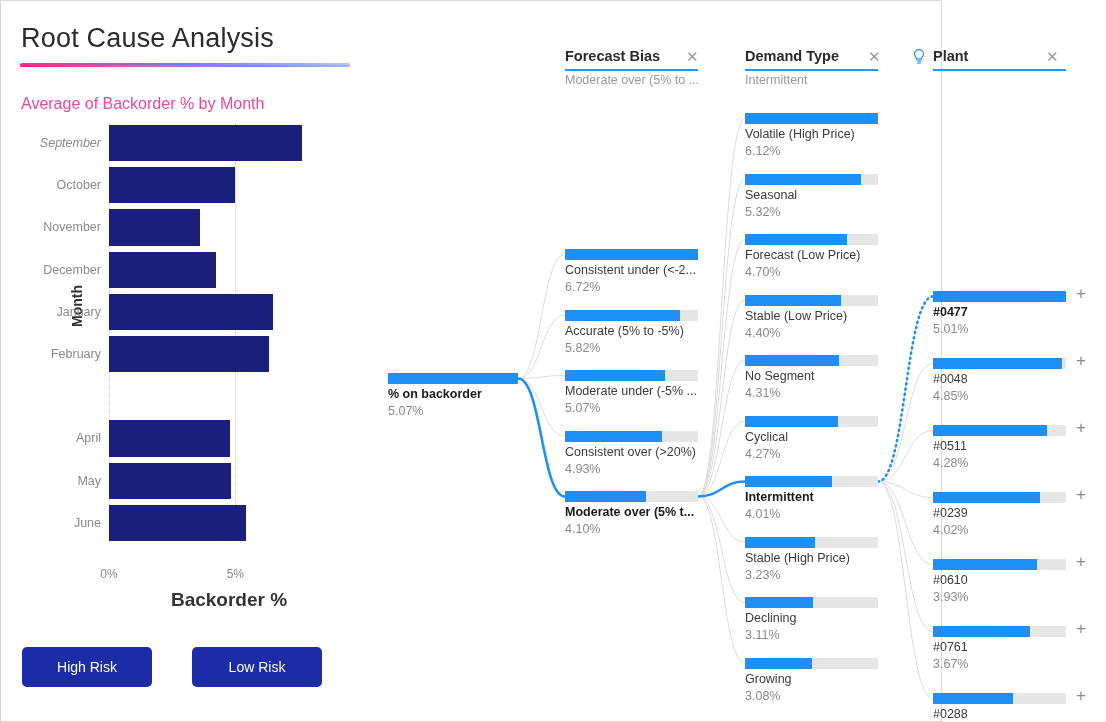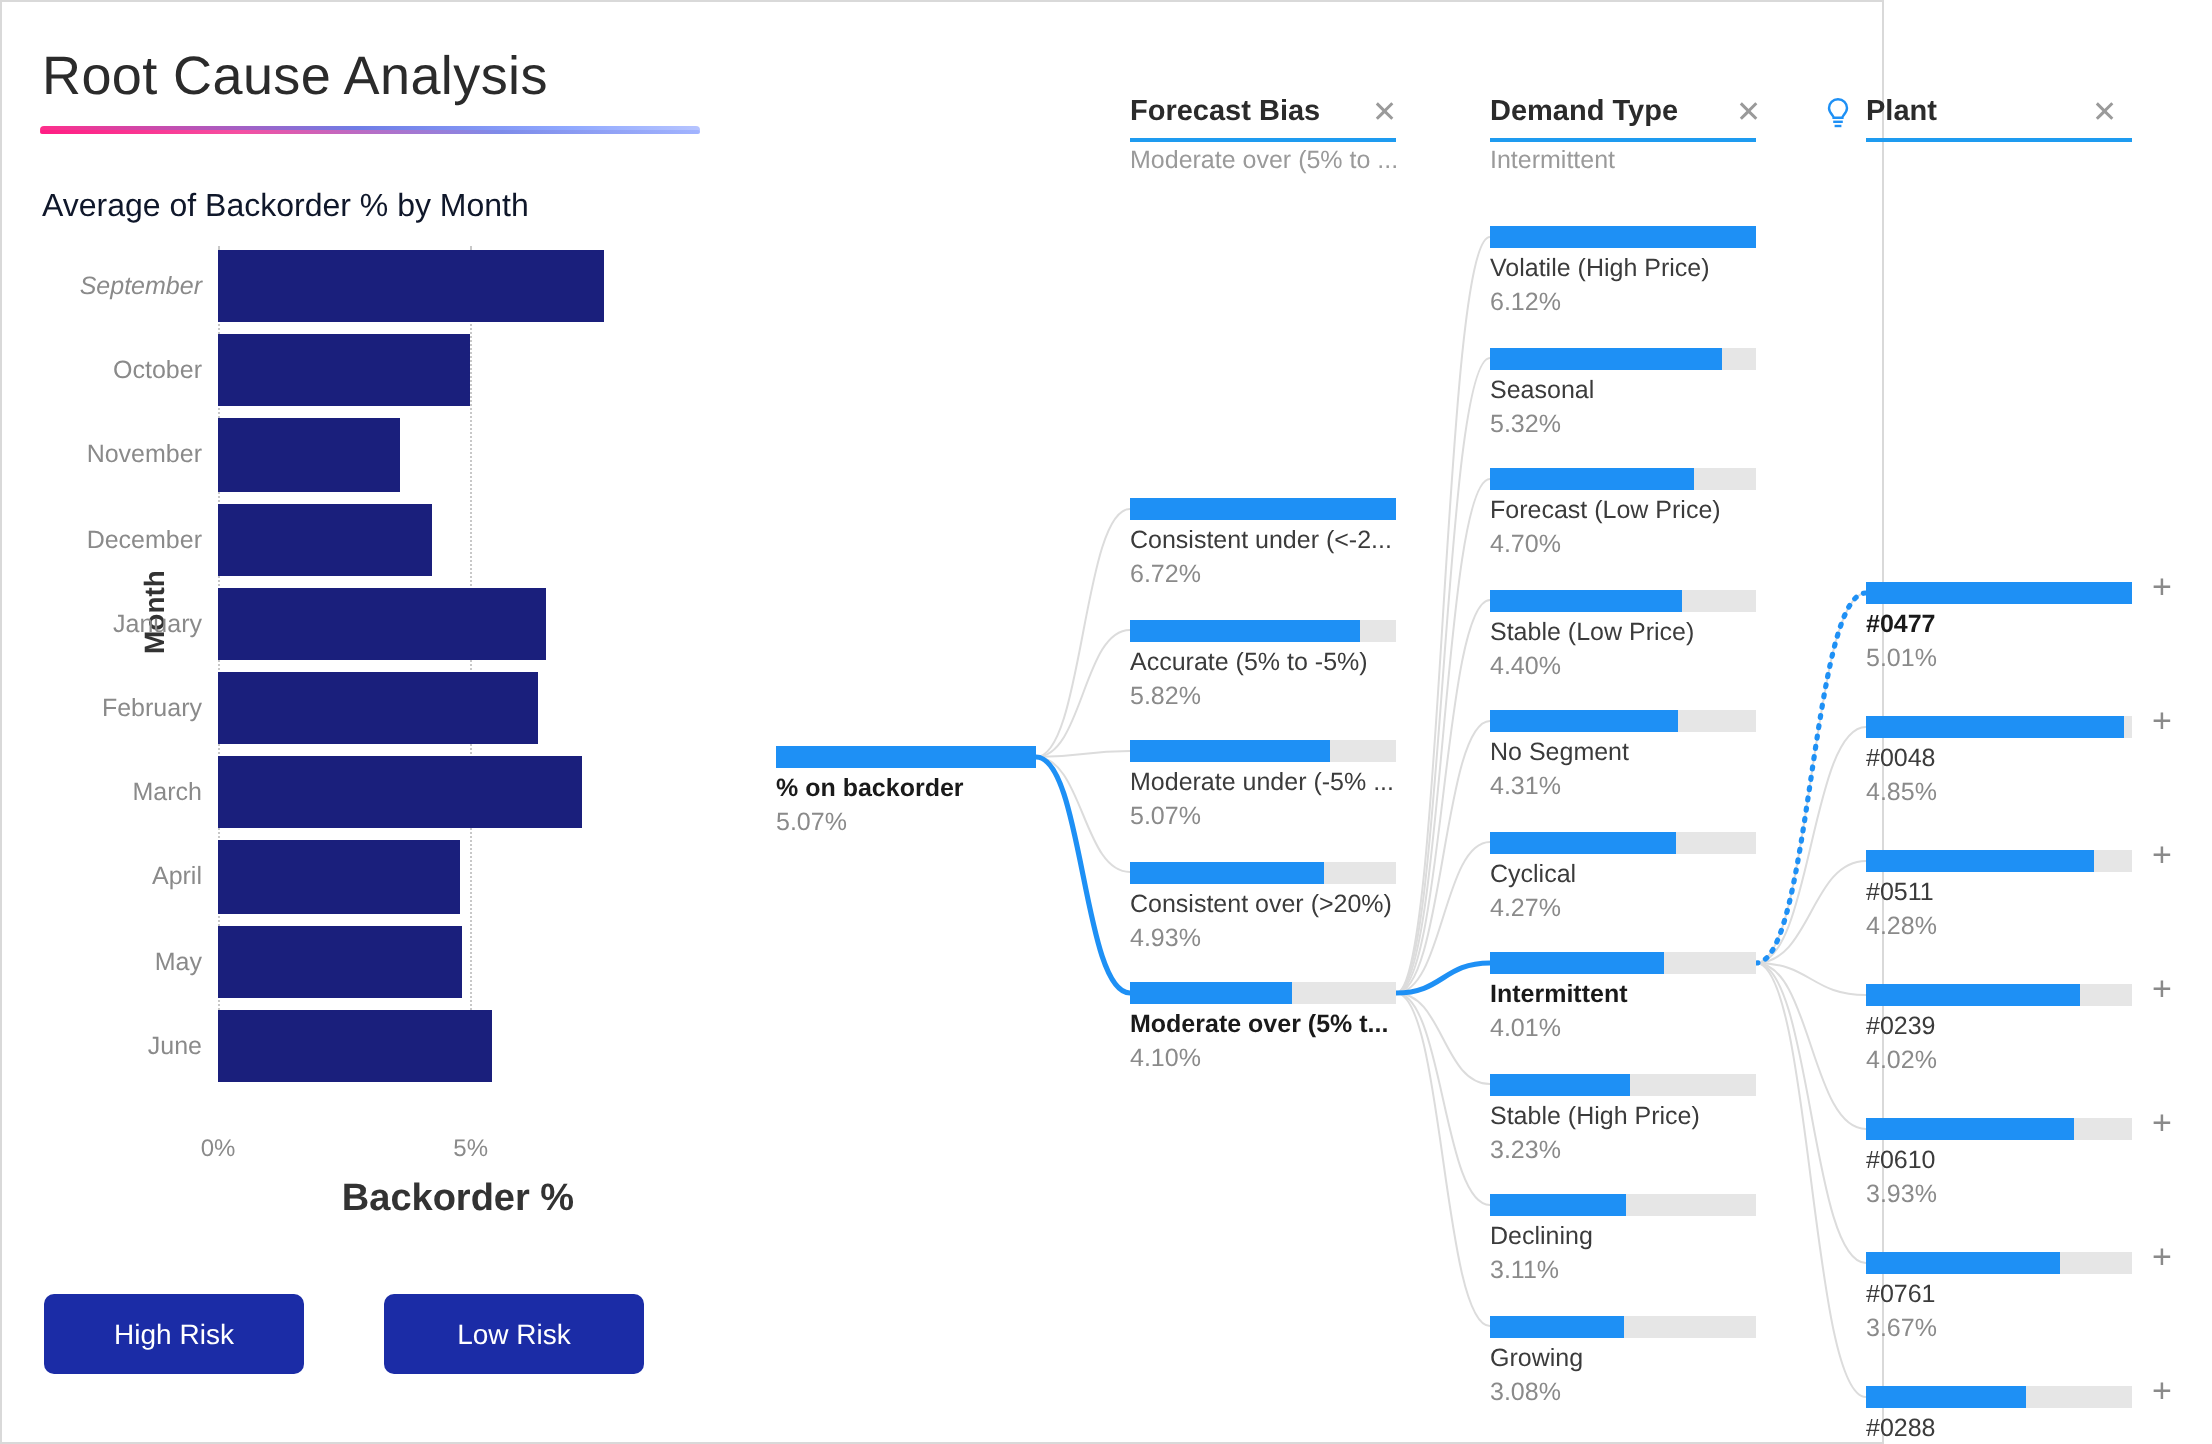--- a/index.html
+++ b/index.html
@@ -10,21 +10,21 @@
   }
   #page{position:relative;width:942px;height:722px;box-sizing:border-box;border:1px solid #d9d9d9;background:#fff;}
 
   
   #left-panel{position:absolute;left:0;top:0;width:365px;height:720px;}
   #page-title{position:absolute;left:20px;top:22px;font-size:27px;color:#2b2b2b;font-weight:400;letter-spacing:.2px;}
   #title-rule{position:absolute;left:19px;top:62px;width:330px;height:4px;border-radius:2px;
     background:linear-gradient(90deg,#ff2e8b 0%,#6f7ce6 48%,#8fa8ff 80%,#b6c4ff 100%);}
   #title-rule-2{position:absolute;left:19px;top:64px;width:330px;height:2px;border-radius:2px;
     background:linear-gradient(90deg,#ff1a82 0%,#ff4d9d 30%,#7d8ae8 70%,#9fb2ff 100%);opacity:.9;}
-  #chart-title{position:absolute;left:20px;top:94px;font-size:16px;color:#0f172a;}
+  #chart-title{position:absolute;left:20px;top:94px;font-size:16px;color:#ec4899;}
 
   
   #chart{position:absolute;left:20px;top:122px;width:330px;height:460px;}
   #y-axis-label{position:absolute;left:-4px;top:175px;width:120px;text-align:center;
     transform:rotate(-90deg);transform-origin:center;font-size:14px;font-weight:bold;color:#333;}
   #plot{position:absolute;left:88px;top:0;width:240px;height:440px;}
   .gridline{position:absolute;top:0;bottom:22px;width:0;border-left:1px dotted #c8c8c8;}
   .bar-row{position:absolute;left:0;height:36px;}
   .bar-label{position:absolute;right:calc(100% + 8px);top:0;line-height:36px;white-space:nowrap;
     font-size:12.5px;color:#8a8a8a;}
@@ -92,24 +92,20 @@
             <div class="bar-label">December</div>
             <div class="bar-rect" title="December 4.25%" style="width: 107.368px; background: rgb(26, 31, 124); height: 36.2px;"></div>
           </div>
           <div class="bar-row" style="top: 170.8px; width: 240px;">
             <div class="bar-label">January</div>
             <div class="bar-rect" title="January 6.51%" style="width: 164.463px; background: rgb(26, 31, 124); height: 36.2px;"></div>
           </div>
           <div class="bar-row" style="top: 213px; width: 240px;">
             <div class="bar-label">February</div>
             <div class="bar-rect" title="February 6.32%" style="width: 159.663px; background: rgb(26, 31, 124); height: 36.2px;"></div>
-          </div>
-          <div class="bar-row" style="top: 255.2px; width: 240px;">
-            <div class="bar-label">March</div>
-            <div class="bar-rect" title="March 7.22%" style="width: 182.4px; background: rgb(26, 31, 124); height: 36.2px;"></div>
           </div>
           <div class="bar-row" style="top: 297.4px; width: 240px;">
             <div class="bar-label">April</div>
             <div class="bar-rect" title="April 4.8%" style="width: 121.263px; background: rgb(26, 31, 124); height: 36.2px;"></div>
           </div>
           <div class="bar-row" style="top: 339.6px; width: 240px;">
             <div class="bar-label">May</div>
             <div class="bar-rect" title="May 4.83%" style="width: 122.021px; background: rgb(26, 31, 124); height: 36.2px;"></div>
           </div>
           <div class="bar-row" style="top: 381.8px; width: 240px;">

